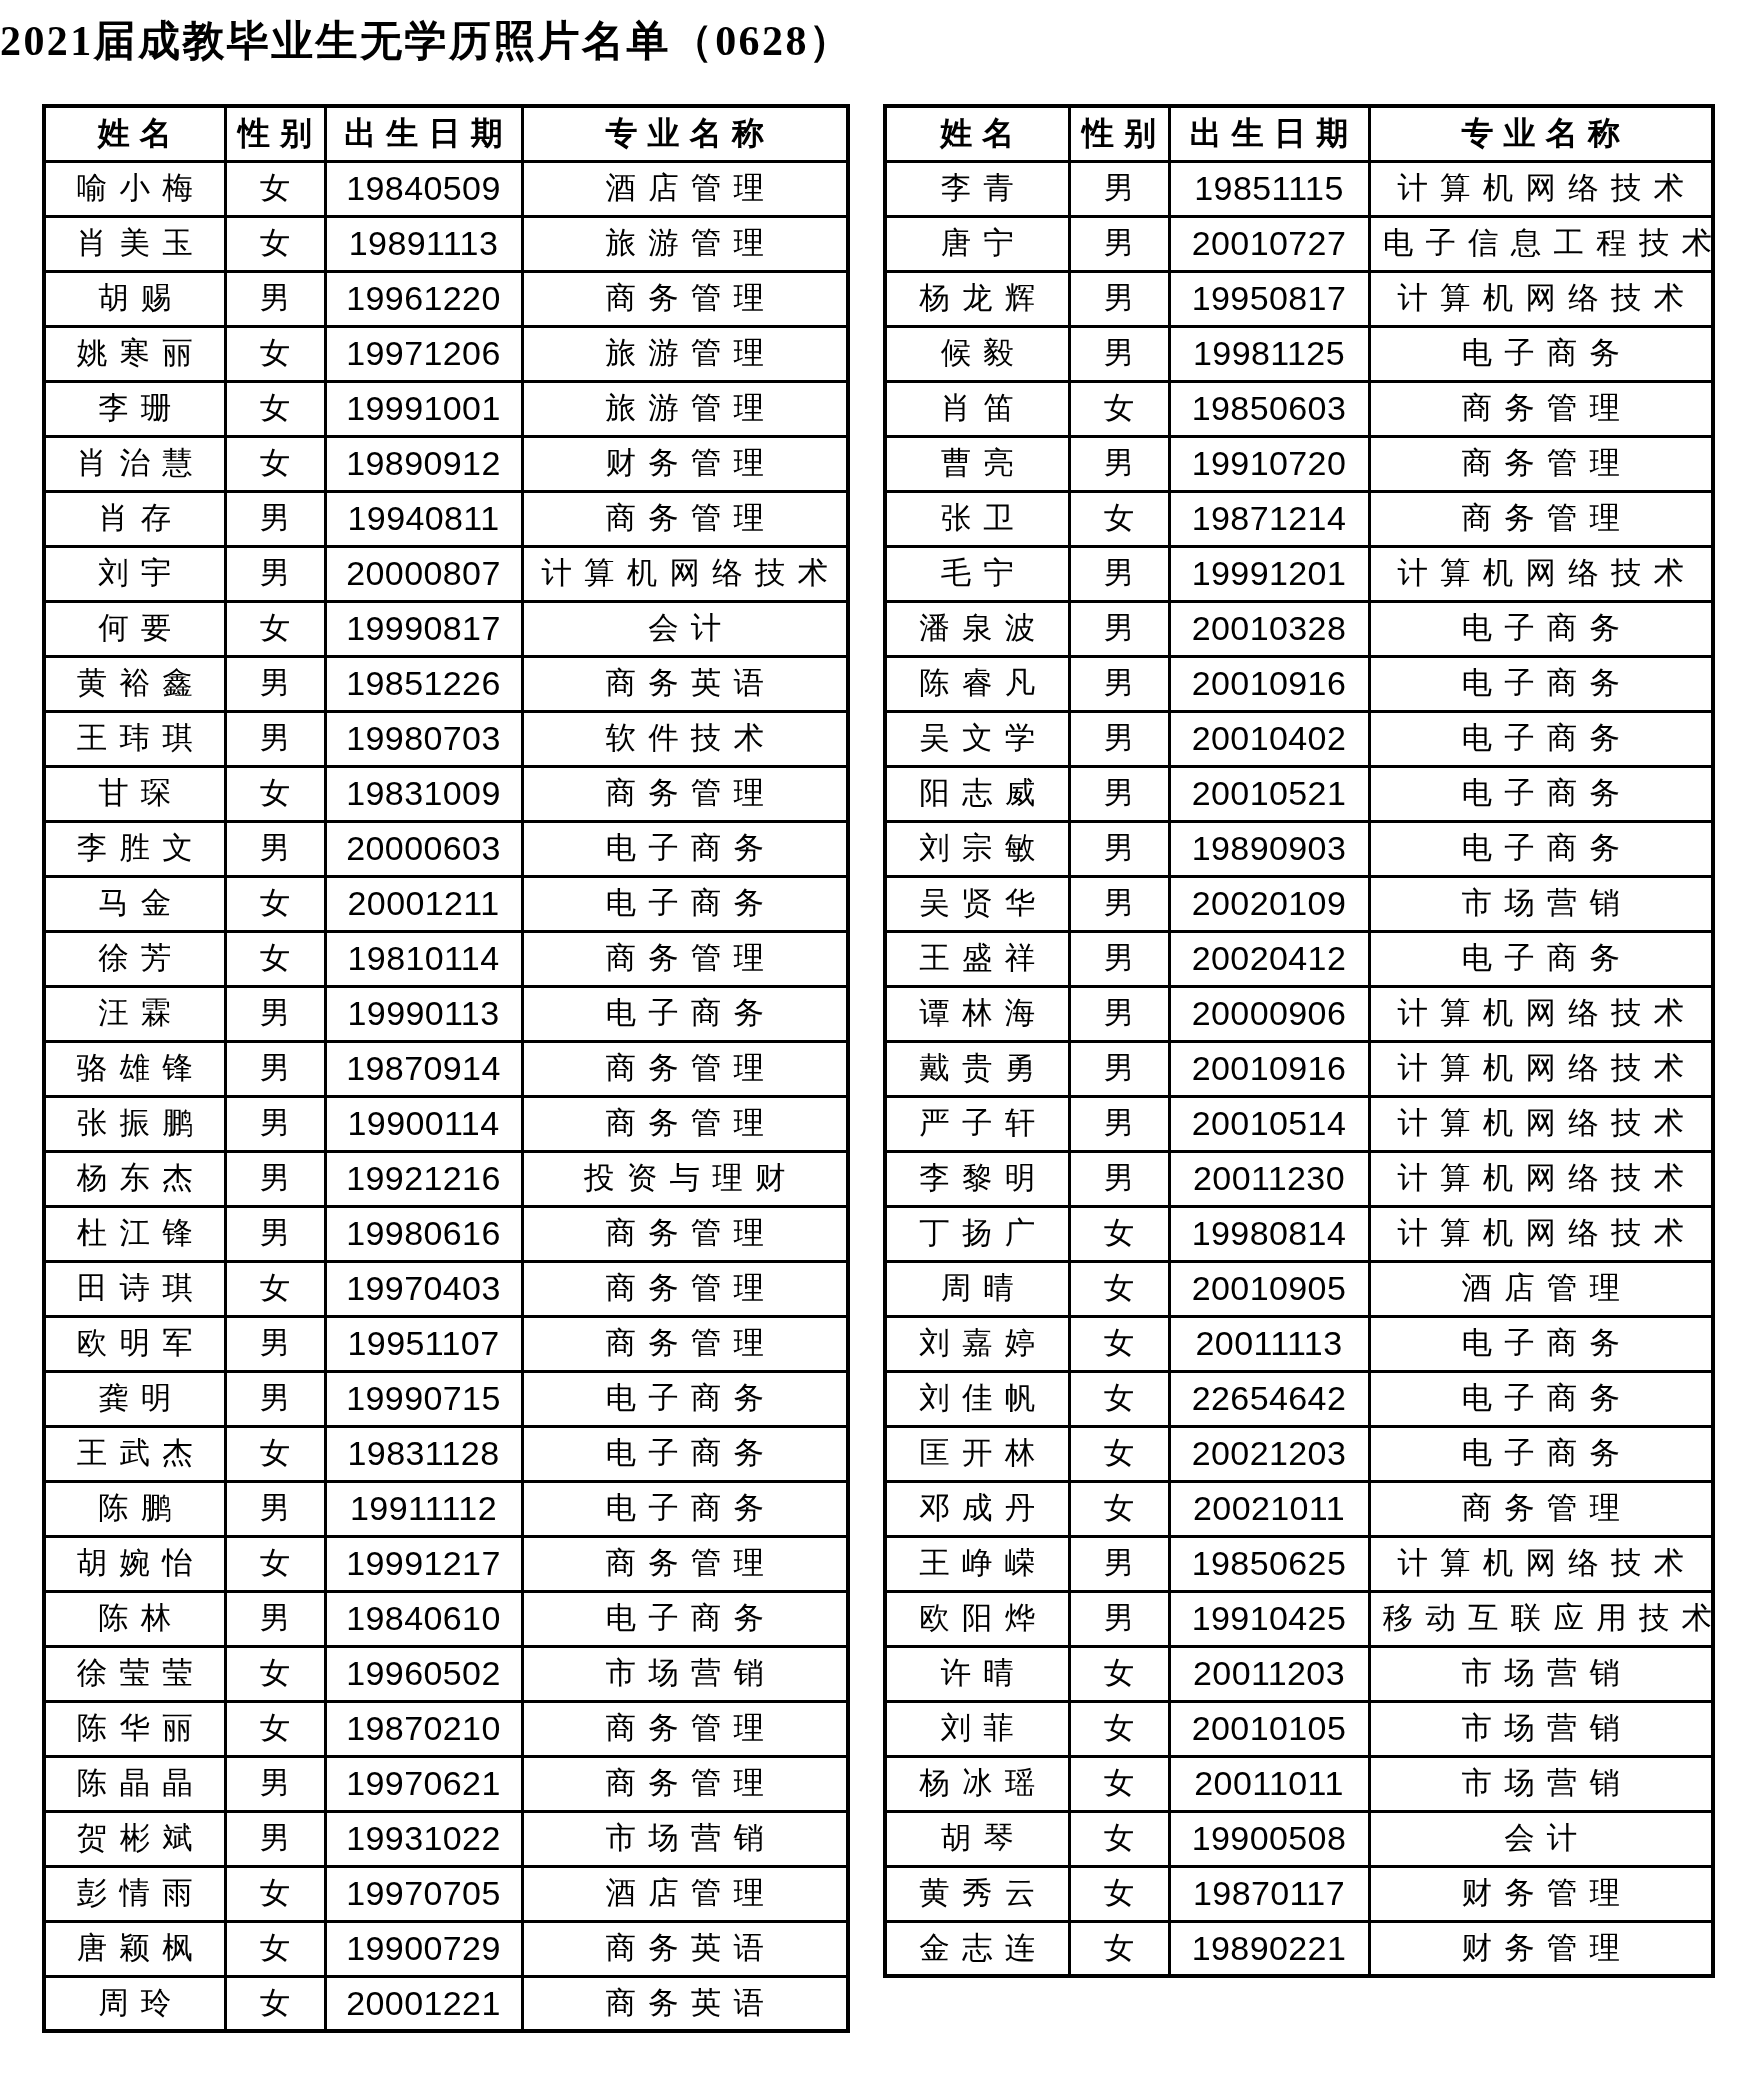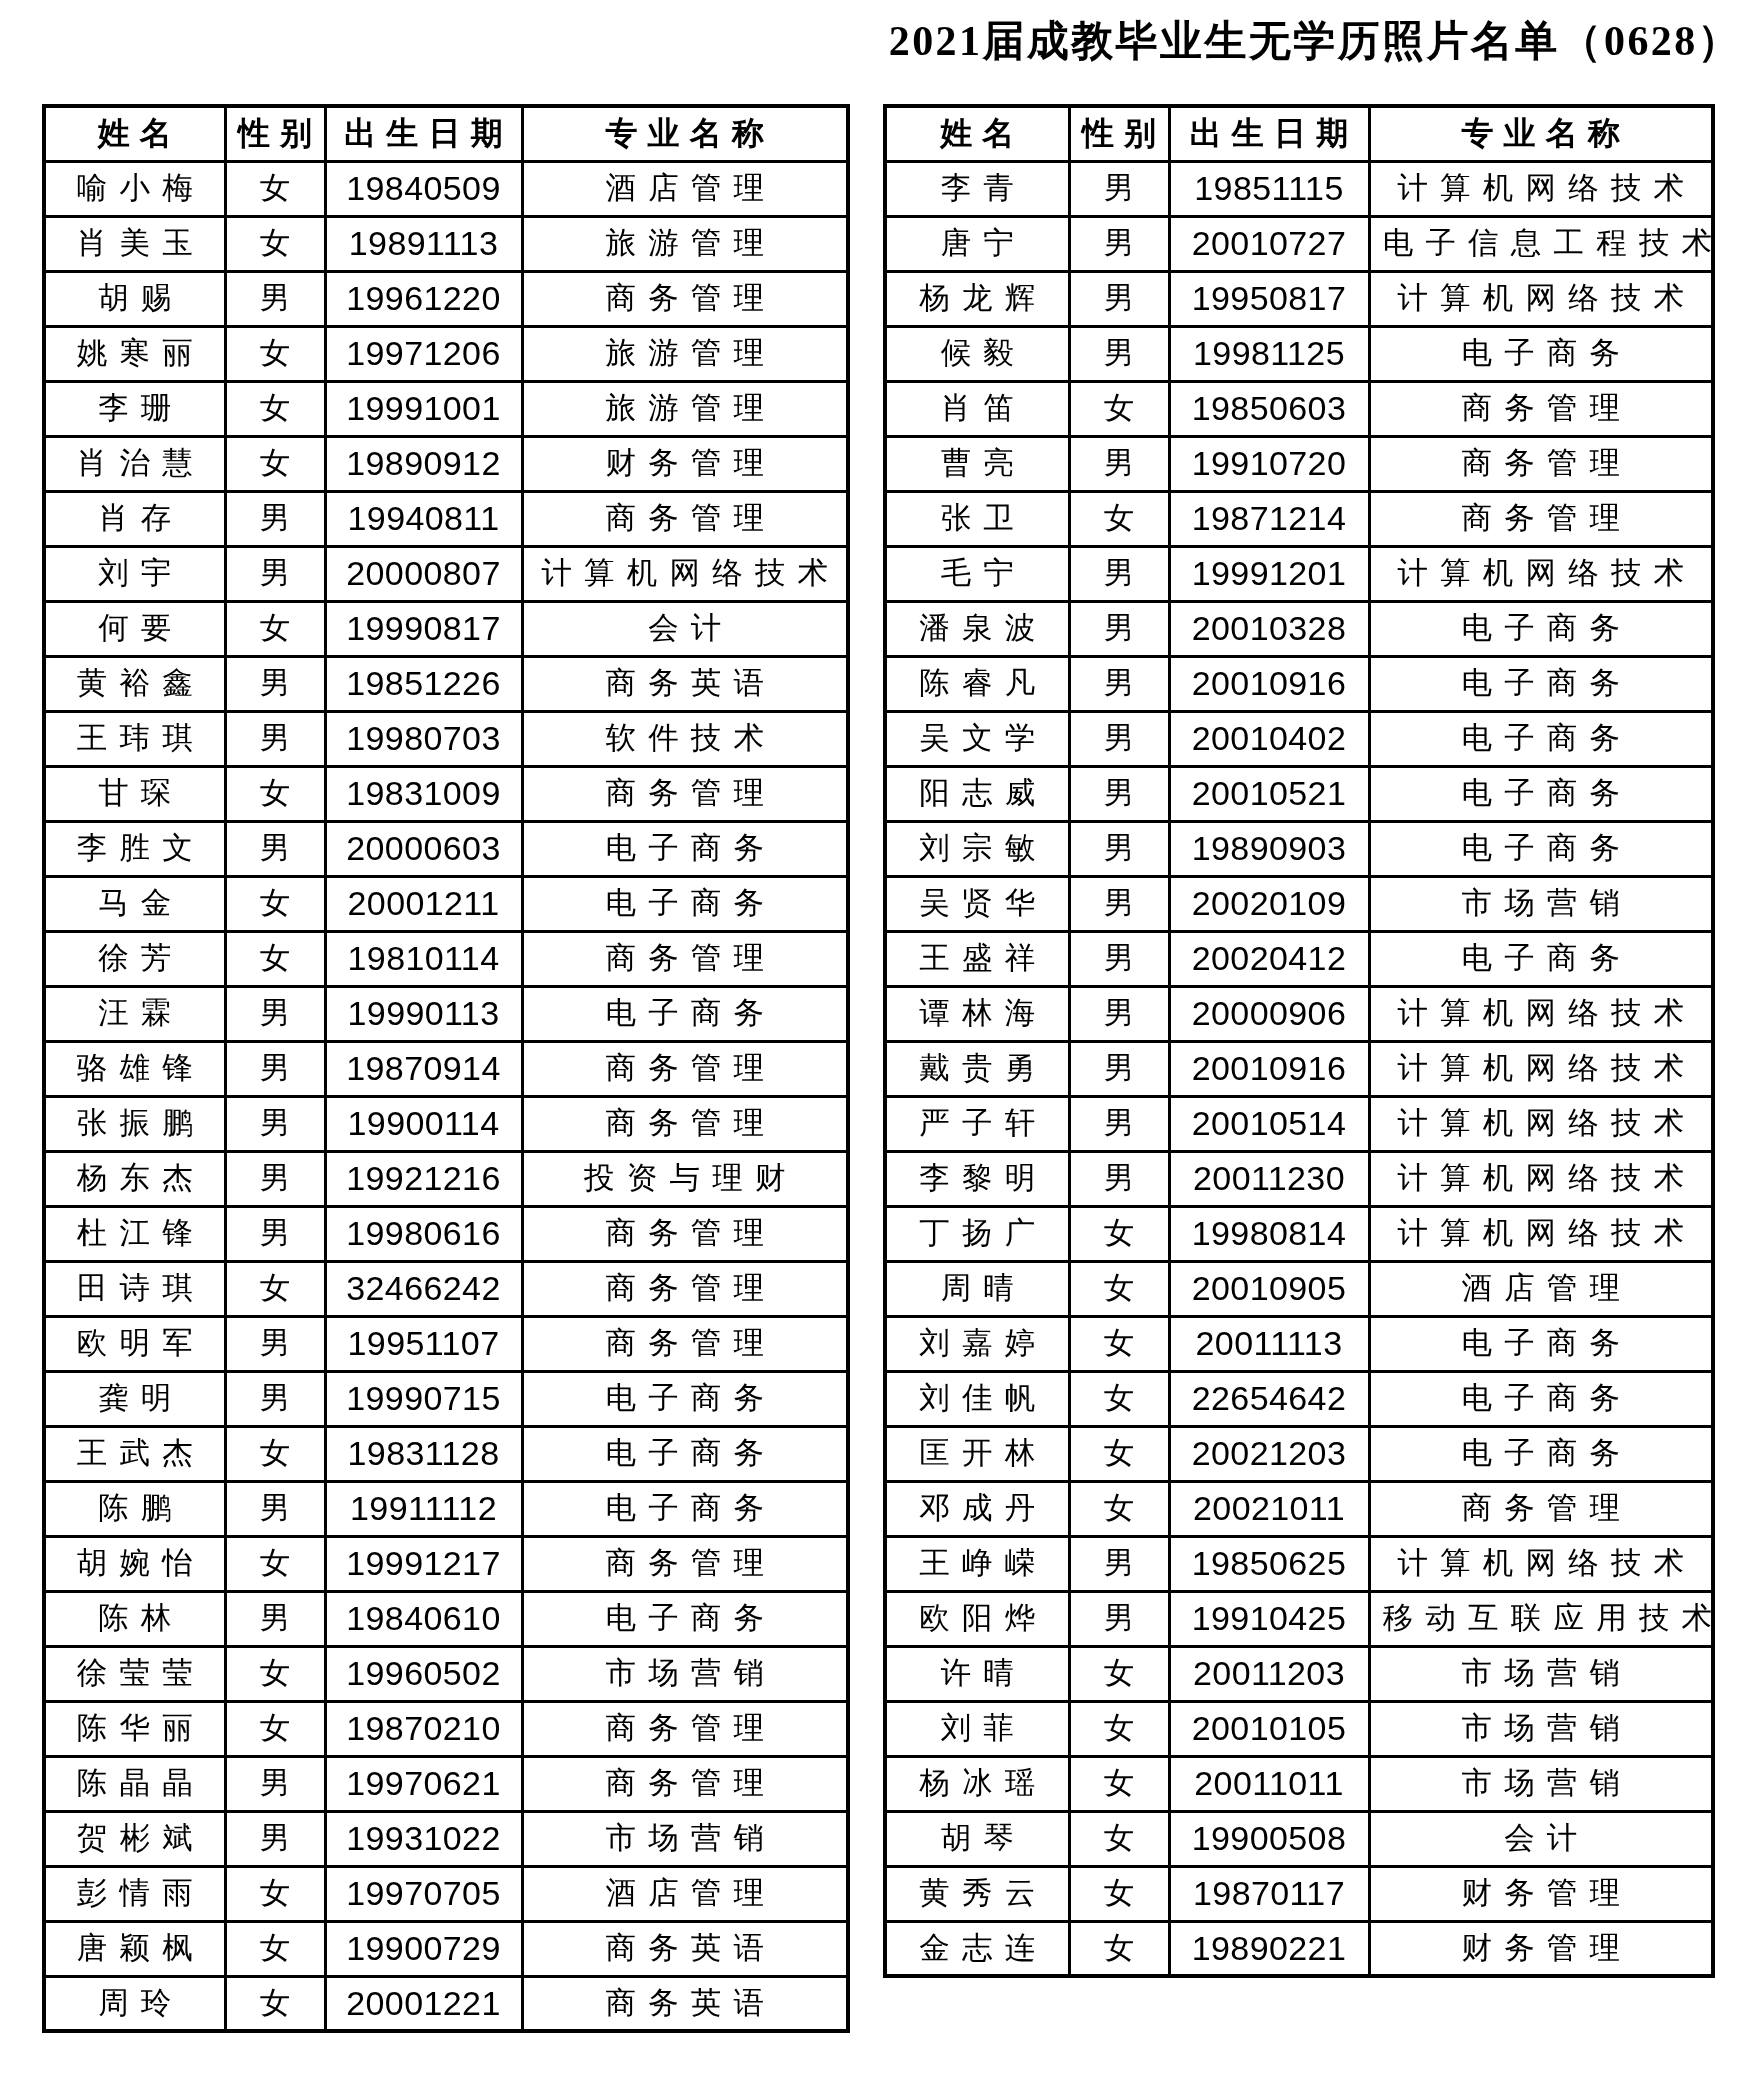--- a/index.html
+++ b/index.html
@@ -16,21 +16,21 @@
     height: 2097px;
     background: #ffffff;
     overflow: hidden;
   }
   .title {
     position: absolute;
     top: 13px;
     left: 0;
     width: 100%;
     margin: 0;
-    text-align: right;
+    text-align: left;
     font-size: 42px;
     font-weight: bold;
     letter-spacing: 2.4px;
     font-family: "Liberation Serif", serif;
   }
   table.roster {
     position: absolute;
     border-collapse: collapse;
     table-layout: fixed;
     border: 4.8px solid #000;
@@ -213,21 +213,21 @@
         </tr>
         <tr>
           <td class="cjk">杜江锋</td>
           <td class="cjk">男</td>
           <td class="date">19980616</td>
           <td class="cjk">商务管理</td>
         </tr>
         <tr>
           <td class="cjk">田诗琪</td>
           <td class="cjk">女</td>
-          <td class="date">32466242</td>
+          <td class="date">19970403</td>
           <td class="cjk">商务管理</td>
         </tr>
         <tr>
           <td class="cjk">欧明军</td>
           <td class="cjk">男</td>
           <td class="date">19951107</td>
           <td class="cjk">商务管理</td>
         </tr>
         <tr>
           <td class="cjk">龚明</td>

